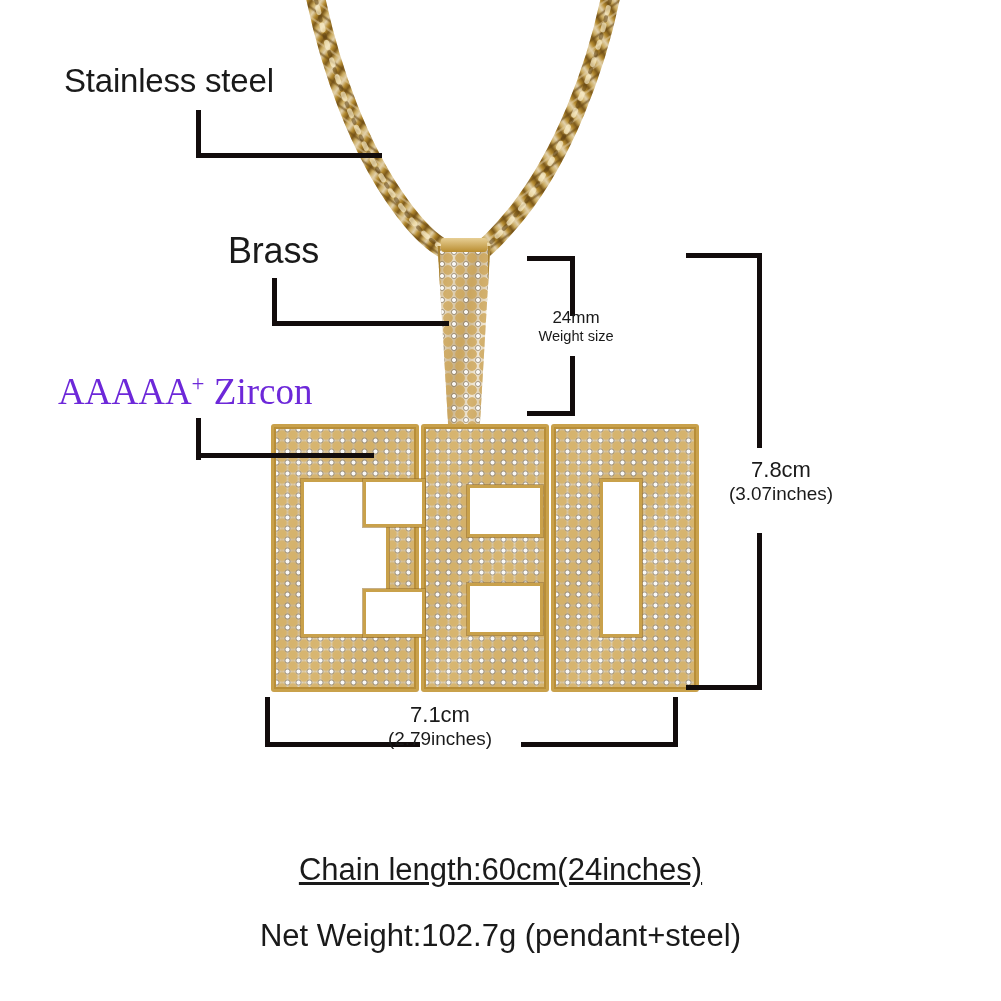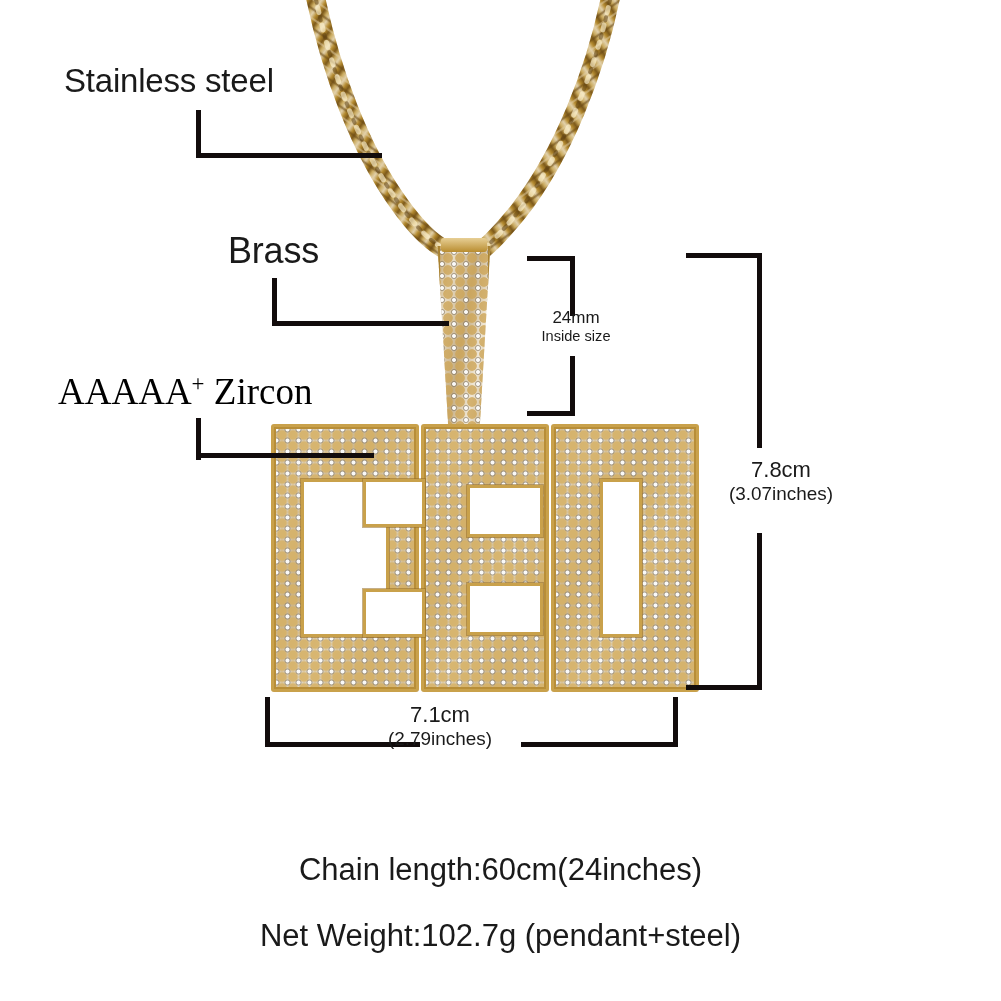--- a/index.html
+++ b/index.html
@@ -5,21 +5,21 @@
   html,body{margin:0;padding:0;background:#fff;}
   body{width:1001px;height:1001px;position:relative;overflow:hidden;
        font-family:"Liberation Sans",sans-serif;color:#000;}
   #stage{position:absolute;left:0;top:0;width:1001px;height:1001px;background:#fff;}
 
   
   .abs{position:absolute;}
 
   
   .label-sans{font-family:"Liberation Sans",sans-serif;color:#1a1a1a;white-space:nowrap;}
-  .label-serif{font-family:"Liberation Serif",serif;color:#000000;white-space:nowrap;}
+  .label-serif{font-family:"Liberation Serif",serif;color:#6d28d9;white-space:nowrap;}
 
   #lbl-stainless{left:64px;top:62px;font-size:33px;letter-spacing:-.2px;}
   #lbl-brass{left:228px;top:230px;font-size:36px;letter-spacing:-.2px;}
   #lbl-zircon{left:58px;top:370px;font-size:37px;letter-spacing:0;}
   #lbl-zircon .sup{font-size:.62em;vertical-align:super;line-height:0;}
 
   
   .lead-v{position:absolute;background:#120c0c;width:5px;}
   .lead-h{position:absolute;background:#120c0c;height:5px;}
 
@@ -31,21 +31,21 @@
   .dim-text{position:absolute;text-align:center;color:#1a1a1a;
             font-family:"Liberation Sans",sans-serif;line-height:1.18;white-space:nowrap;}
   #dim-inside{left:516px;top:308px;width:120px;font-size:17px;}
   #dim-height{left:696px;top:457px;width:170px;font-size:22px;}
   #dim-width{left:355px;top:702px;width:170px;font-size:22px;}
   .dim-sub{font-size:.86em;display:block;}
 
   
   .spec{position:absolute;width:1001px;text-align:center;
         font-family:"Liberation Sans",sans-serif;color:#1a1a1a;white-space:nowrap;}
-  #spec-chain{top:852px;font-size:31px;}
+  #spec-chain{top:852px;font-size:31px;text-decoration:underline;}
   #spec-weight{top:918px;font-size:31px;}
 
   
   #necklace{position:absolute;left:0;top:0;width:1001px;height:1001px;}
 
   
   #pendant{position:absolute;left:271px;top:424px;width:428px;height:268px;}
 
   .blk{position:absolute;top:0;height:268px;border-radius:3px;overflow:hidden;
        background:
@@ -185,21 +185,21 @@
   </div>
   <div class="lead-v" style="left:196px;top:418px;height:42px;"></div>
   <div class="lead-h" style="left:196px;top:453px;width:178px;"></div>
 
   <div class="br br-h" style="left:527px;top:256px;width:48px;"></div>
   <div class="br br-v" style="left:570px;top:256px;height:60px;"></div>
   <div class="br br-v" style="left:570px;top:356px;height:60px;"></div>
   <div class="br br-h" style="left:527px;top:411px;width:48px;"></div>
   <div class="dim-text" id="dim-inside">
     <span>24mm</span>
-    <span class="dim-sub">Inside size</span>
+    <span class="dim-sub">Weight size</span>
   </div>
 
   <div class="br br-h" style="left:686px;top:253px;width:76px;"></div>
   <div class="br br-v" style="left:757px;top:253px;height:195px;"></div>
   <div class="br br-v" style="left:757px;top:533px;height:157px;"></div>
   <div class="br br-h" style="left:686px;top:685px;width:76px;"></div>
   <div class="dim-text" id="dim-height">
     <span>7.8cm</span>
     <span class="dim-sub">(3.07inches)</span>
   </div>

